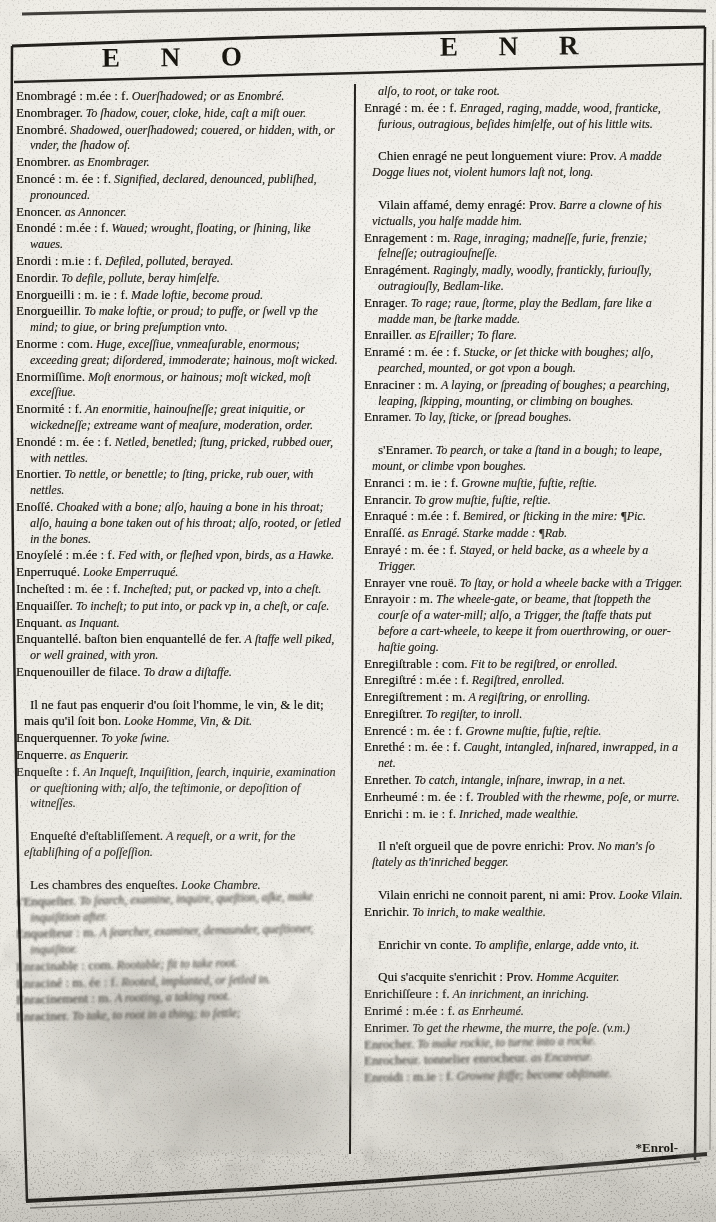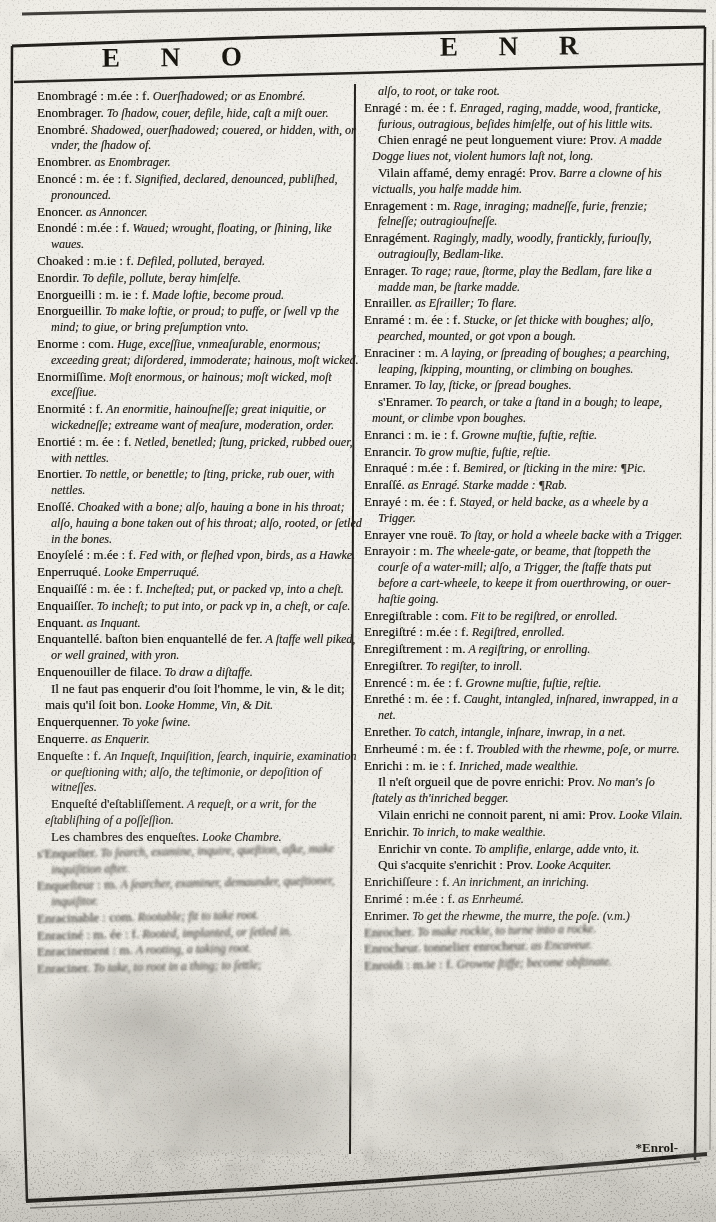--- a/index.html
+++ b/index.html
@@ -19,24 +19,24 @@
     font-family:"Liberation Serif","DejaVu Serif",serif;
     font-weight:bold; font-size:27px; letter-spacing:17px; color:#17150f;
   }
   .header-title.left  { left:102px; top:42px; transform:rotate(-0.6deg); }
   .header-title.right { left:440px; top:31px; transform:rotate(-0.6deg); }
   .col {
     position:absolute; z-index:2; overflow:hidden;
     font-size:12px; line-height:15.8px;
     text-shadow:0.25px 0.25px 0 rgba(32,28,22,0.5);
   }
-  .col.left  { left:37px;  top:88px; width:326px; height:1062px; }
+  .col.left  { left:16px;  top:88px; width:326px; height:1062px; }
   .col.right { left:364px; top:84px; width:320px; height:1064px; }
   .entry { padding-left:14px; text-indent:-14px; }
-  .entry.sub { padding-left:8px; text-indent:6px; }
+  .entry.sub { padding-left:8px; text-indent:6px;margin-top:16px; }
   .entry.cont { padding-left:14px; text-indent:0; }
   .head { font-size:13px; color:#15130e; }
   .def  { font-style:italic; color:#26231d; }
   .degraded1 { filter:blur(0.45px); opacity:0.92; color:#2e2b25; }
   .degraded2 { filter:blur(0.9px);  opacity:0.8;  color:#46443e;
                transform:rotate(-1.1deg); transform-origin:left center; }
   .catchword {
     position:absolute; z-index:2; left:578px; top:1140px; width:100px;
     text-align:right; font-size:13px; font-weight:bold; color:#1a1812;
     filter:blur(0.3px);
@@ -68,39 +68,39 @@
       <path d="M26,1201 Q370,1186 707,1154" stroke-width="4"></path>
       <path d="M30,1208 Q370,1194 700,1162" stroke-width="1.5" opacity="0.5"></path>
     </g>
   </svg>
 
   <div class="header-title left">E N O</div>
   <div class="header-title right">E N R</div>
 
   <div class="col left">
       <div class="entry"><span class="head">Enombragé : m.ée : f.</span> <span class="def">Ouerſhadowed; or as Enombré.</span></div>
-      <div class="entry"><span class="head">Enombrager.</span> <span class="def">To ſhadow, couer, defile, hide, caſt a miſt ouer.</span></div>
+      <div class="entry"><span class="head">Enombrager.</span> <span class="def">To ſhadow, couer, cloke, hide, caſt a miſt ouer.</span></div>
       <div class="entry"><span class="head">Enombré.</span> <span class="def">Shadowed, ouerſhadowed; couered, or hidden, with, or vnder, the ſhadow of.</span></div>
       <div class="entry"><span class="head">Enombrer.</span> <span class="def">as Enombrager.</span></div>
       <div class="entry"><span class="head">Enoncé : m. ée : f.</span> <span class="def">Signified, declared, denounced, publiſhed, pronounced.</span></div>
       <div class="entry"><span class="head">Enoncer.</span> <span class="def">as Annoncer.</span></div>
       <div class="entry"><span class="head">Enondé : m.ée : f.</span> <span class="def">Waued; wrought, floating, or ſhining, like waues.</span></div>
-      <div class="entry"><span class="head">Choaked : m.ie : f.</span> <span class="def">Defiled, polluted, berayed.</span></div>
+      <div class="entry"><span class="head">Enordi : m.ie : f.</span> <span class="def">Defiled, polluted, berayed.</span></div>
       <div class="entry"><span class="head">Enordir.</span> <span class="def">To defile, pollute, beray himſelfe.</span></div>
       <div class="entry"><span class="head">Enorgueilli : m. ie : f.</span> <span class="def">Made loftie, become proud.</span></div>
       <div class="entry"><span class="head">Enorgueillir.</span> <span class="def">To make loftie, or proud; to puffe, or ſwell vp the mind; to giue, or bring preſumption vnto.</span></div>
       <div class="entry"><span class="head">Enorme : com.</span> <span class="def">Huge, exceſſiue, vnmeaſurable, enormous; exceeding great; diſordered, immoderate; hainous, moſt wicked.</span></div>
       <div class="entry"><span class="head">Enormiſſime.</span> <span class="def">Moſt enormous, or hainous; moſt wicked, moſt exceſſiue.</span></div>
       <div class="entry"><span class="head">Enormité : f.</span> <span class="def">An enormitie, hainouſneſſe; great iniquitie, or wickedneſſe; extreame want of meaſure, moderation, order.</span></div>
-      <div class="entry"><span class="head">Enortié : m. ée : f.</span> <span class="def">Netled, benetled; ſtung, pricked, rubbed ouer, with nettles.</span></div>
+      <div class="entry"><span class="head">Enondé : m. ée : f.</span> <span class="def">Netled, benetled; ſtung, pricked, rubbed ouer, with nettles.</span></div>
       <div class="entry"><span class="head">Enortier.</span> <span class="def">To nettle, or benettle; to ſting, pricke, rub ouer, with nettles.</span></div>
       <div class="entry"><span class="head">Enoſſé.</span> <span class="def">Choaked with a bone; alſo, hauing a bone in his throat; alſo, hauing a bone taken out of his throat; alſo, rooted, or ſetled in the bones.</span></div>
       <div class="entry"><span class="head">Enoyſelé : m.ée : f.</span> <span class="def">Fed with, or fleſhed vpon, birds, as a Hawke.</span></div>
       <div class="entry"><span class="head">Enperruqué.</span> <span class="def">Looke Emperruqué.</span></div>
-      <div class="entry"><span class="head">Enquaiſſé : m. ée : f.</span> <span class="def">Incheſted; put, or packed vp, into a cheſt.</span></div>
+      <div class="entry"><span class="head">Incheſted : m. ée : f.</span> <span class="def">Incheſted; put, or packed vp, into a cheſt.</span></div>
       <div class="entry"><span class="head">Enquaiſſer.</span> <span class="def">To incheſt; to put into, or pack vp in, a cheſt, or caſe.</span></div>
       <div class="entry"><span class="head">Enquant.</span> <span class="def">as Inquant.</span></div>
       <div class="entry"><span class="head">Enquantellé. baſton bien enquantellé de fer.</span> <span class="def">A ſtaffe well piked, or well grained, with yron.</span></div>
       <div class="entry"><span class="head">Enquenouiller de filace.</span> <span class="def">To draw a diſtaffe.</span></div>
       <div class="entry sub"><span class="head">Il ne faut pas enquerir d'ou ſoit l'homme, le vin, &amp; le dit; mais qu'il ſoit bon.</span> <span class="def">Looke Homme, Vin, &amp; Dit.</span></div>
       <div class="entry"><span class="head">Enquerquenner.</span> <span class="def">To yoke ſwine.</span></div>
       <div class="entry"><span class="head">Enquerre.</span> <span class="def">as Enquerir.</span></div>
       <div class="entry degraded1"><span class="head">Enqueſte : f.</span> <span class="def">An Inqueſt, Inquiſition, ſearch, inquirie, examination or queſtioning with; alſo, the teſtimonie, or depoſition of witneſſes.</span></div>
       <div class="entry sub degraded1"><span class="head">Enqueſté d'eſtabliſſement.</span> <span class="def">A requeſt, or a writ, for the eſtabliſhing of a poſſeſſion.</span></div>
       <div class="entry sub degraded1"><span class="head">Les chambres des enqueſtes.</span> <span class="def">Looke Chambre.</span></div>
@@ -137,21 +137,21 @@
       <div class="entry"><span class="head">Enregiſtrer.</span> <span class="def">To regiſter, to inroll.</span></div>
       <div class="entry"><span class="head">Enrencé : m. ée : f.</span> <span class="def">Growne muſtie, fuſtie, reſtie.</span></div>
       <div class="entry"><span class="head">Enrethé : m. ée : f.</span> <span class="def">Caught, intangled, inſnared, inwrapped, in a net.</span></div>
       <div class="entry"><span class="head">Enrether.</span> <span class="def">To catch, intangle, inſnare, inwrap, in a net.</span></div>
       <div class="entry"><span class="head">Enrheumé : m. ée : f.</span> <span class="def">Troubled with the rhewme, poſe, or murre.</span></div>
       <div class="entry"><span class="head">Enrichi : m. ie : f.</span> <span class="def">Inriched, made wealthie.</span></div>
       <div class="entry sub"><span class="head">Il n'eſt orgueil que de povre enrichi: Prov.</span> <span class="def">No man's ſo ſtately as th'inriched begger.</span></div>
       <div class="entry sub"><span class="head">Vilain enrichi ne connoit parent, ni ami: Prov.</span> <span class="def">Looke Vilain.</span></div>
       <div class="entry"><span class="head">Enrichir.</span> <span class="def">To inrich, to make wealthie.</span></div>
       <div class="entry sub"><span class="head">Enrichir vn conte.</span> <span class="def">To amplifie, enlarge, adde vnto, it.</span></div>
-      <div class="entry sub"><span class="head">Qui s'acquite s'enrichit : Prov.</span> <span class="def">Looke Acquiter.</span></div>
+      <div class="entry sub"><span class="head">Qui s'acquite s'enrichit : Prov.</span> <span class="def">Homme Acquiter.</span></div>
       <div class="entry degraded1"><span class="head">Enrichiſſeure : f.</span> <span class="def">An inrichment, an inriching.</span></div>
       <div class="entry degraded1"><span class="head">Enrimé : m.ée : f.</span> <span class="def">as Enrheumé.</span></div>
       <div class="entry degraded1"><span class="head">Enrimer.</span> <span class="def">To get the rhewme, the murre, the poſe. (v.m.)</span></div>
       <div class="entry degraded2"><span class="head">Enrocher.</span> <span class="def">To make rockie, to turne into a rocke.</span></div>
       <div class="entry degraded2"><span class="head">Enrocheur. tonnelier enrocheur.</span> <span class="def">as Encaveur.</span></div>
       <div class="entry degraded2"><span class="head">Enroidi : m.ie : f.</span> <span class="def">Growne ſtiffe; become obſtinate.</span></div>
     </div>
 
   <div class="catchword">*Enrol-</div>
 

